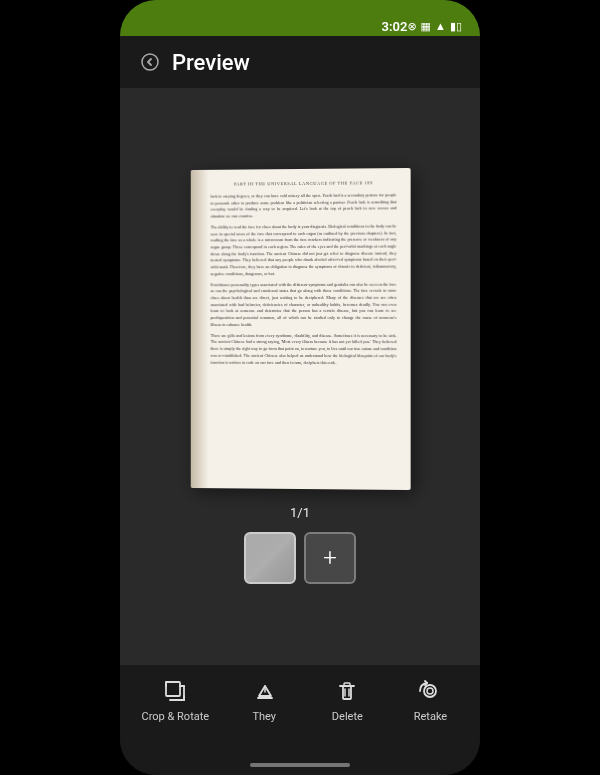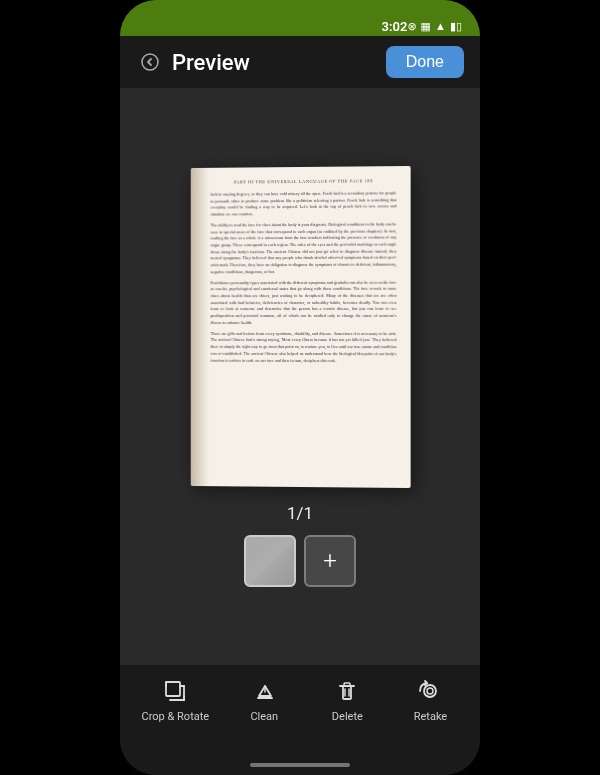--- a/index.html
+++ b/index.html
@@ -156,21 +156,21 @@
       top: 0;
       width: 18px;
       height: 100%;
       background: linear-gradient(to right, rgba(150,130,100,0.5), transparent);
       pointer-events: none;
     }
 
     
     .page-counter {
       color: #fff;
-      font-size: 17px;
+      font-size: 13px;
       margin-top: 16px;
       text-align: center;
       opacity: 0.9;
     }
 
     
     .thumbnail-strip {
       display: flex;
       align-items: center;
       justify-content: center;
@@ -296,21 +296,20 @@
   <div class="top-bar">
     <div class="top-bar-left">
       <div class="back-icon">
         <svg width="20" height="20" viewBox="0 0 20 20">
           <circle cx="10" cy="10" r="8" stroke="#aaa" stroke-width="1.5"></circle>
           <polyline points="11,7 8,10 11,13" stroke="#aaa" stroke-width="1.8"></polyline>
         </svg>
       </div>
       <span class="preview-title">Preview</span>
     </div>
-    <button class="done-button">Done</button>
   </div>
 
   <div class="main-content">
 
     <div class="scanned-page">
       <div class="page-left-shadow"></div>
       <div class="page-content">
         <div class="page-header">PART III   THE UNIVERSAL LANGUAGE OF THE FACE   199</div>
         <div class="page-text-block">
           <p>lack to varying degrees, or they can have cold misery all the open. Peach had is a secondary posture for people to persuade other to produce some problem like a politician selecting a partner. Peach lack is something that everyday would be finding a way to be acquired. Let's look at the top of peach lack in new scenes and situation we can examine.</p>
@@ -350,21 +349,21 @@
 
 
     <div class="toolbar-item">
       <div class="toolbar-icon">
         <svg width="26" height="26" viewBox="0 0 26 26">
           <path d="M8 18 L14 8 L20 18 Z" stroke="#ddd" stroke-width="1.8" fill="none"></path>
           <line x1="7" y1="20" x2="21" y2="20" stroke="#ddd" stroke-width="1.8"></line>
           <line x1="14" y1="14" x2="14" y2="8" stroke="#ddd" stroke-width="1.5"></line>
         </svg>
       </div>
-      <span class="toolbar-label">Clean</span>
+      <span class="toolbar-label">They</span>
     </div>
 
     <div class="toolbar-item icon-delete">
       <div class="toolbar-icon">
         <svg width="26" height="26" viewBox="0 0 26 26">
           <polyline points="6,8 20,8" stroke="#ddd" stroke-width="1.8"></polyline>
           <path d="M9 8 L9 20 Q9 21 10 21 L16 21 Q17 21 17 20 L17 8" stroke="#ddd" stroke-width="1.8" fill="none"></path>
           <path d="M10 8 L10 6 Q10 5 11 5 L15 5 Q16 5 16 6 L16 8" stroke="#ddd" stroke-width="1.5" fill="none"></path>
           <line x1="11" y1="11" x2="11" y2="18" stroke="#ddd" stroke-width="1.5"></line>
           <line x1="15" y1="11" x2="15" y2="18" stroke="#ddd" stroke-width="1.5"></line>

